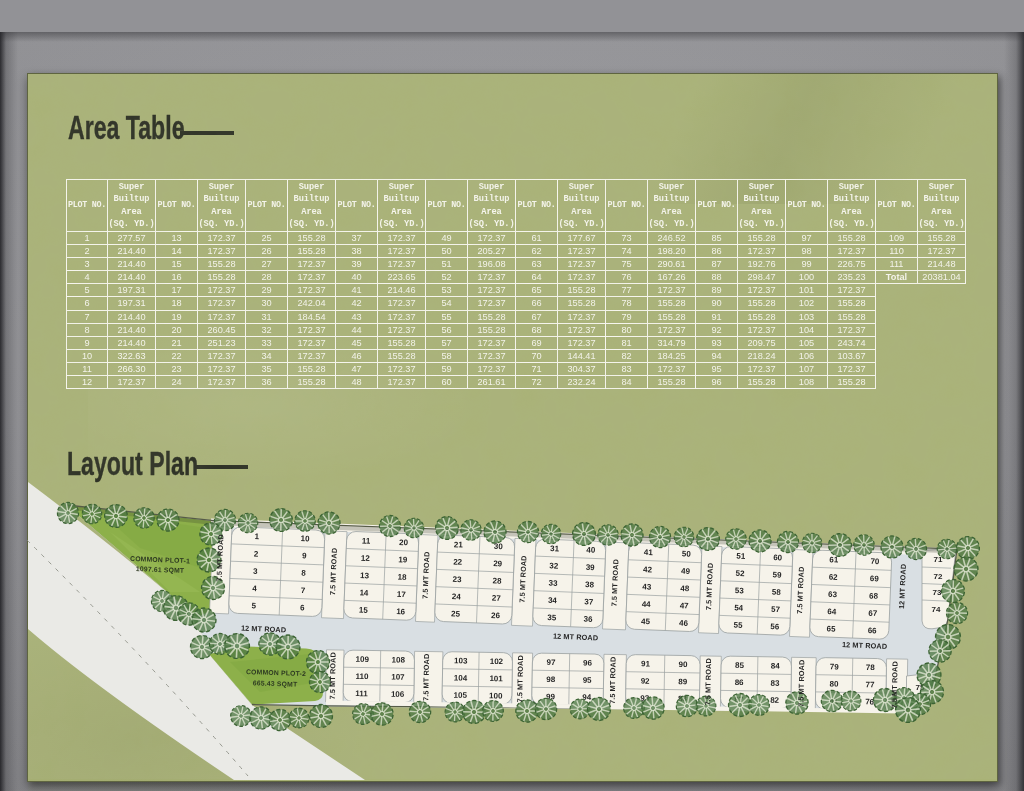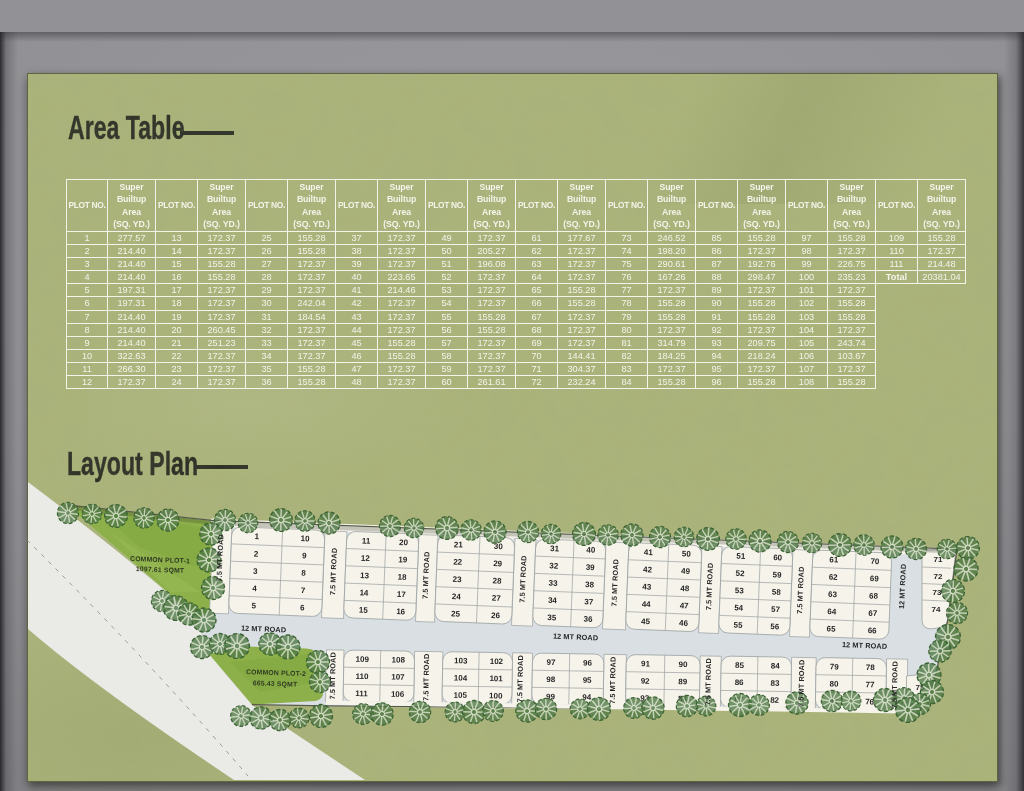--- a/index.html
+++ b/index.html
@@ -7,21 +7,21 @@
 #vign{position:absolute;left:0;top:0;width:1024px;height:791px;background:
  radial-gradient(ellipse 1050px 680px at 50% 45%, rgba(255,255,255,0.04), rgba(0,0,0,0.12) 98%);}
 #page{position:absolute;left:27px;top:41px;width:969px;height:707px;background:#a9b276;border:1px solid #5e6440;box-shadow:0 5px 10px rgba(0,0,0,0.35),3px 3px 6px rgba(0,0,0,0.25);}
 #ptex1{position:absolute;left:500px;top:0px;width:520px;height:130px;background:linear-gradient(115deg,transparent 30%,rgba(110,118,70,0.18) 50%,transparent 75%);}
 #ptex2{position:absolute;left:0px;top:540px;width:340px;height:180px;background:radial-gradient(ellipse at 30% 70%,rgba(120,128,78,0.16),transparent 70%);}
 #ptex3{position:absolute;left:60px;top:250px;width:400px;height:160px;background:radial-gradient(ellipse at 40% 50%,rgba(255,255,255,0.07),transparent 70%);}
 h1.hd{position:absolute;margin:0;font-size:34px;line-height:34px;color:#20231a;font-weight:bold;transform:scaleX(0.68);transform-origin:left top;letter-spacing:0px;white-space:nowrap;-webkit-text-stroke:0.4px #20231a;}
 .dash{position:absolute;background:#20231a;}
 
 .tbl{position:absolute;left:66px;top:147px;display:grid;grid-template-columns:repeat(10,42px 48px);grid-template-rows:53px repeat(12,13.1px);color:#fdfcf6;}
-.hc{border-right:1px solid #fdfcf6;border-top:1px solid #fdfcf6;display:flex;flex-direction:column;align-items:center;justify-content:center;text-align:center;font-weight:bold;font-size:8.7px;line-height:12.2px;border-bottom:1px solid #fdfcf6;white-space:nowrap;letter-spacing:-0.1px;}
+.hc{border-right:1px solid #fdfcf6;border-top:1px solid #fdfcf6;display:flex;flex-direction:column;align-items:center;justify-content:center;text-align:center;font-weight:bold;font-size:8.7px;line-height:12.2px;border-bottom:1px solid #fdfcf6;white-space:nowrap;letter-spacing:-0.1px;font-family:Liberation Mono, monospace;}
 .hc.plotc{font-size:8.4px;letter-spacing:-0.3px;}
 .fc{border-left:1px solid #fdfcf6;}
 .dc{border-right:1px solid #fdfcf6;border-bottom:1px solid #fdfcf6;text-align:center;font-size:9.2px;line-height:13.1px;overflow:hidden;}
 .cpt{font:bold 6.8px "Liberation Sans",sans-serif;fill:#2e3a22;letter-spacing:0.2px;}
 .pn{font:bold 8px "Liberation Sans",sans-serif;fill:#272727;}
 .rl{font:bold 7.3px "Liberation Sans",sans-serif;fill:#272727;letter-spacing:0.1px;}
 .pgnum{position:absolute;font-size:20px;font-weight:bold;color:#2b2b2d;line-height:20px;}
 </style>
 </head>
 <body>

